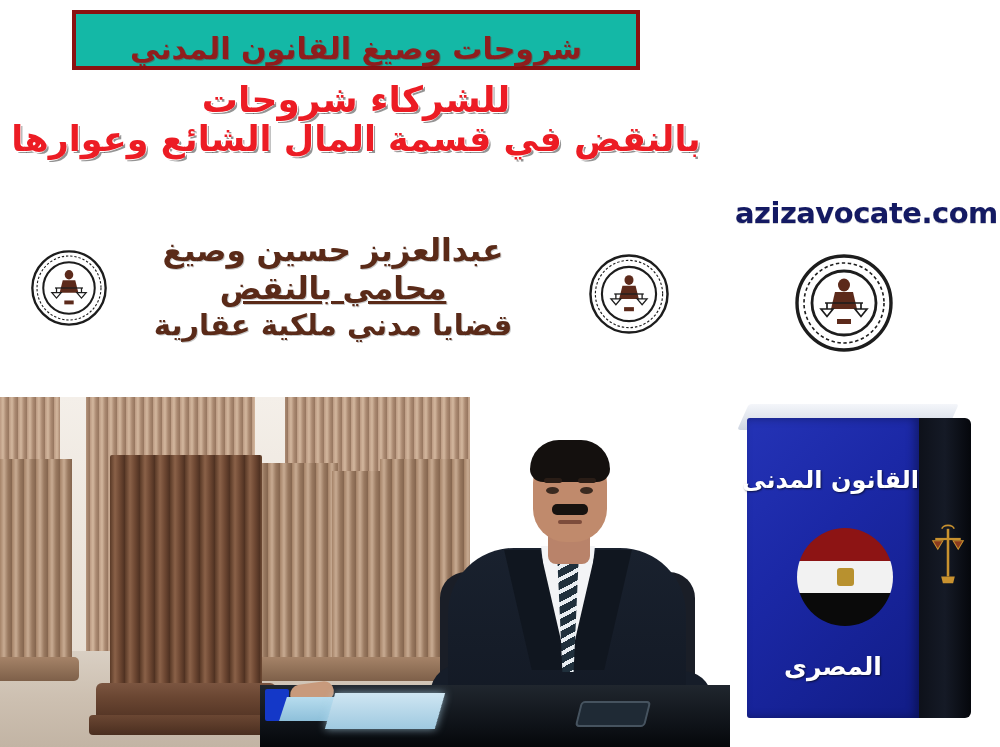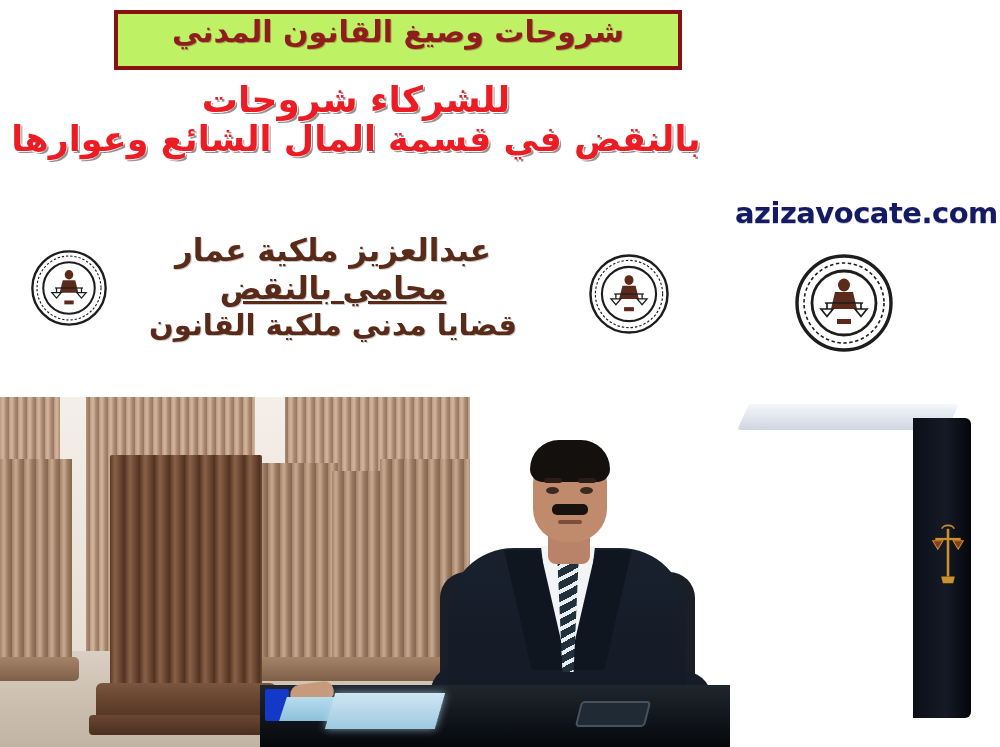--- a/index.html
+++ b/index.html
@@ -12,23 +12,23 @@
     width:1000px;height:747px;
     background:#ffffff;
     overflow:hidden;
   }
 
   
   .header-box{
     position:absolute;
     left:72px;top:10px;width:568px;height:60px;
     border:4px solid #8a1111;
-    background:#bef264;
+    background:#14b8a6;
     box-sizing:border-box;
-    display:flex;align-items:flex-start;justify-content:center;margin-left:42px;
+    display:flex;align-items:flex-end;justify-content:center;
   }
   .header-title{
     direction:rtl;
     font-size:30px;
     font-weight:bold;
     color:#8f1d1d;
     letter-spacing:0px;
     white-space:nowrap;
     text-shadow:1px 1px 0 rgba(120,20,20,.35);
   }
@@ -327,23 +327,23 @@
 
 
   <div class="site-url">azizavocate.com</div>
 
   <div class="headline">
     <div class="headline-line l1">للشركاء شروحات</div>
     <div class="headline-line l2">بالنقض في قسمة المال الشائع وعوارها</div>
   </div>
 
   <div class="namecard">
-    <div class="name-line n1">عبدالعزيز ملكية عمار</div>
+    <div class="name-line n1">عبدالعزيز حسين وصيغ</div>
     <div class="name-line n2">محامي بالنقض</div>
-    <div class="name-line n3">قضايا مدني ملكية القانون</div>
+    <div class="name-line n3">قضايا مدني ملكية عقارية</div>
   </div>
 
   <div class="seal" style="left:30px;top:248px;width:78px;height:80px;">
     <svg viewBox="0 0 100 100" aria-hidden="true">
       <circle cx="50" cy="50" r="47" fill="none" stroke="#1d1d1d" stroke-width="3"></circle>
       <circle cx="50" cy="50" r="41" fill="none" stroke="#1d1d1d" stroke-width="1.4" stroke-dasharray="3 2.4"></circle>
       <circle cx="50" cy="50" r="33" fill="#ffffff" stroke="#1d1d1d" stroke-width="2.6"></circle>
       <g fill="#5c2a1b">
         <ellipse cx="50" cy="33" rx="5.5" ry="6"></ellipse>
         <path d="M42 40 h16 l4 16 h-24 z"></path>
@@ -451,20 +451,30 @@
     <div class="desk"></div>
     <div class="desk-blue"></div>
     <div class="desk-hand"></div>
     <div class="desk-paper2"></div>
     <div class="desk-paper"></div>
     <div class="desk-phone"></div>
 
     <div class="book">
       <div class="book-pages"></div>
       <div class="book-spine"></div>
+      <div class="book-cover">
+        <div class="book-title">القانون المدنى</div>
+        <div class="flag">
+          <div class="fr"></div>
+            <div class="fw"></div>
+            <div class="fb"></div>
+          <div class="eagle"></div>
+        </div>
+        <div class="book-sub">المصرى</div>
+      </div>
       <div class="scale-spine">
         <svg viewBox="0 0 40 80" aria-hidden="true">
           <path d="M20 8 v56" stroke="#c9922f" stroke-width="3" fill="none"></path>
           <path d="M5 20 h30" stroke="#c9922f" stroke-width="2.6" fill="none"></path>
           <path d="M20 8 m-7 0 a7 4 0 0 1 14 0" stroke="#c9922f" stroke-width="2" fill="none"></path>
           <path d="M2 22 h12 l-6 10 z" fill="#8a3b1e" stroke="#c9922f" stroke-width="1.2"></path>
           <path d="M26 22 h12 l-6 10 z" fill="#8a3b1e" stroke="#c9922f" stroke-width="1.2"></path>
           <path d="M12 64 h16 l-2 8 h-12 z" fill="#c9922f"></path>
         </svg>
       </div>

